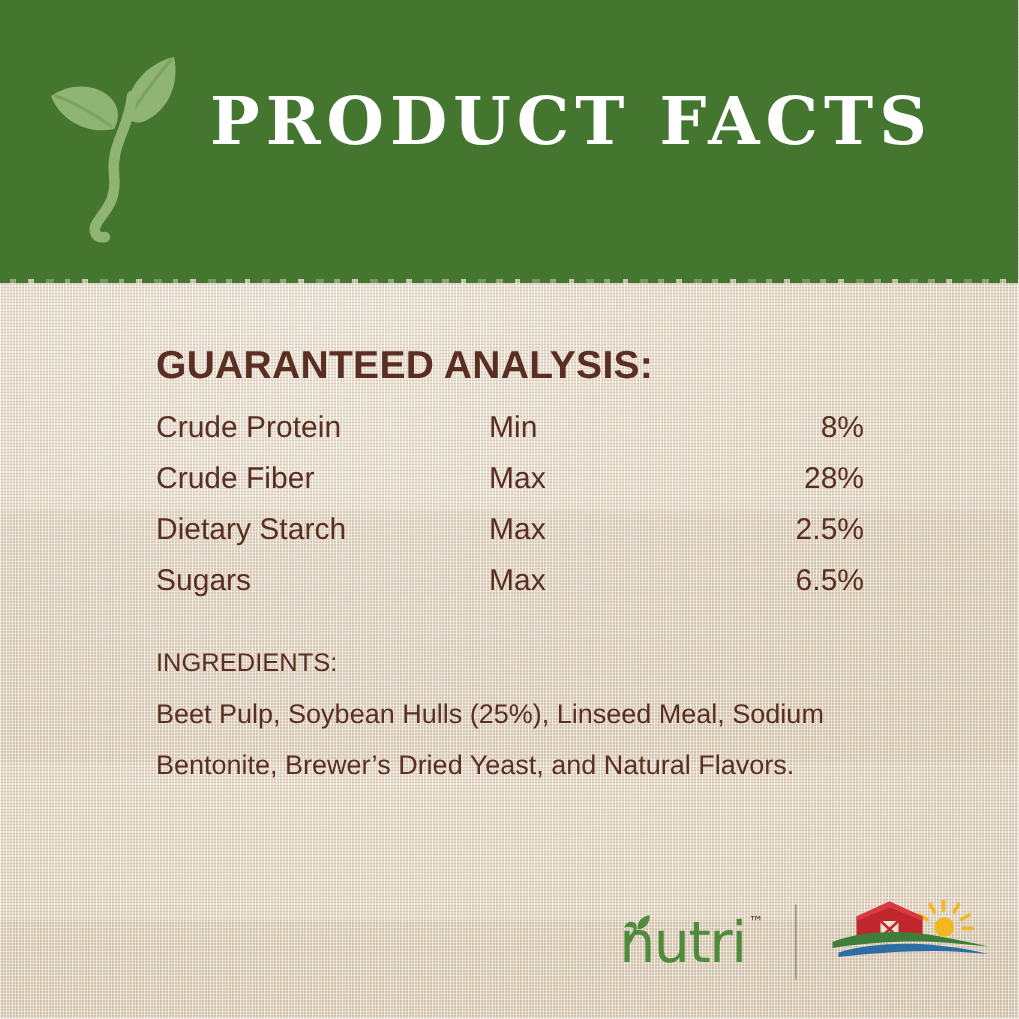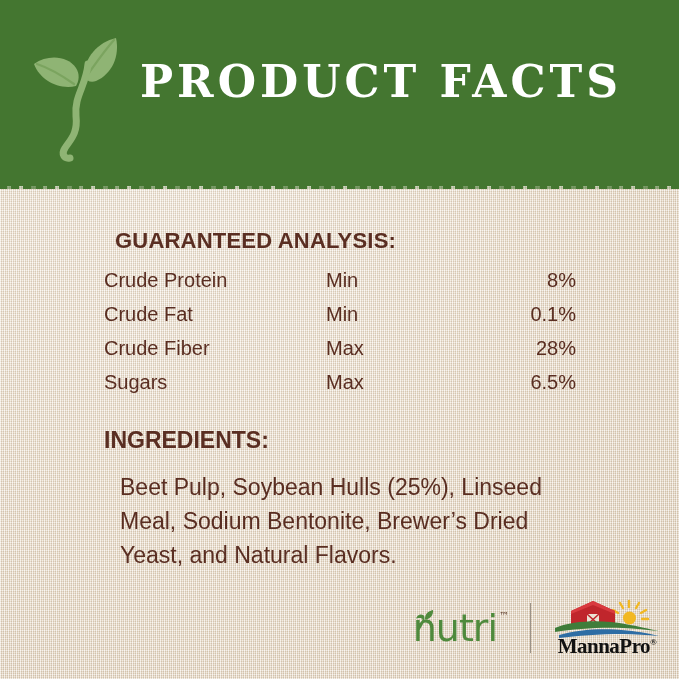--- a/index.html
+++ b/index.html
@@ -84,55 +84,55 @@
   }
 
   
   .content {
     position: absolute;
     left: 104px;
     top: 228px;
     width: 480px;
   }
   .section-heading {
-    font-size: 22px;
+    font-size: 26px;
     font-weight: bold;
     color: #5a2e22;
     letter-spacing: 0.2px;
-    margin: 0 0 9px 11px;
+    margin: 0 0 9px 0;
   }
   .analysis-table {
     width: 472px;
     border-collapse: collapse;
   }
   .analysis-table tr { height: 34px; }
   .analysis-table td {
     font-size: 20px;
     color: #5a2e22;
     padding: 0;
     vertical-align: middle;
     white-space: nowrap;
   }
   .col-nutrient { width: 222px; }
   .col-limit    { width: 120px; }
   .col-value    { text-align: right; }
 
   .ingredients-block { margin-top: 28px; }
   .ingredients-heading {
-    font-size: 23px;
-    font-weight: bold;
+    font-size: 17px;
+    font-weight: normal;
     color: #5a2e22;
     margin: 0 0 7px 0;
   }
   .ingredients-text {
-    font-size: 23px;
+    font-size: 18px;
     color: #5a2e22;
     line-height: 34px;
     width: 470px;
-    margin: 16px;
+    margin: 0;
   }
 
   
   .footer {
     position: absolute;
     left: 0;
     bottom: 18px;
     width: 679px;
     height: 66px;
     display: flex;
@@ -226,28 +226,28 @@
     <div class="section-heading">GUARANTEED ANALYSIS:</div>
 
     <table class="analysis-table">
       <tbody>
         <tr>
           <td class="col-nutrient">Crude Protein</td>
           <td class="col-limit">Min</td>
           <td class="col-value">8%</td>
         </tr>
         <tr>
-          <td class="col-nutrient">Crude Fat</td>
-          <td class="col-limit">Min</td>
-          <td class="col-value">0.1%</td>
-        </tr>
-        <tr>
           <td class="col-nutrient">Crude Fiber</td>
           <td class="col-limit">Max</td>
           <td class="col-value">28%</td>
+        </tr>
+        <tr>
+          <td class="col-nutrient">Dietary Starch</td>
+          <td class="col-limit">Max</td>
+          <td class="col-value">2.5%</td>
         </tr>
         <tr>
           <td class="col-nutrient">Sugars</td>
           <td class="col-limit">Max</td>
           <td class="col-value">6.5%</td>
         </tr>
       </tbody>
     </table>
 
     <div class="ingredients-block">
@@ -289,19 +289,16 @@
         <path d="M42 3 L64 13 L64 16 L42 7 L20 16 L20 13 Z" fill="#d93a3f"></path>
         <rect x="36" y="16" width="12" height="11" fill="#ece2d4"></rect>
         <path d="M36 16 L48 27 M48 16 L36 27" stroke="#c0262c" stroke-width="1.6"></path>
 
         <path d="M4 30 C24 22 52 22 74 26 C88 28.5 98 31 108 33
                  C96 32 84 30.5 72 30 C48 29 24 31 4 34 Z" fill="#3f7d3a"></path>
 
         <path d="M8 37 C28 31 54 30 76 32.5 C90 34 100 36 108 38
                  C96 37 84 36 72 36 C48 36 26 38 8 40 Z" fill="#2e6da4"></path>
       </svg>
-      <div class="mp-wordmark">
-        <span>MannaPro</span><span class="mp-reg">®</span>
-      </div>
     </div>
   </div>
 
 </div>
 
 </body></html>

